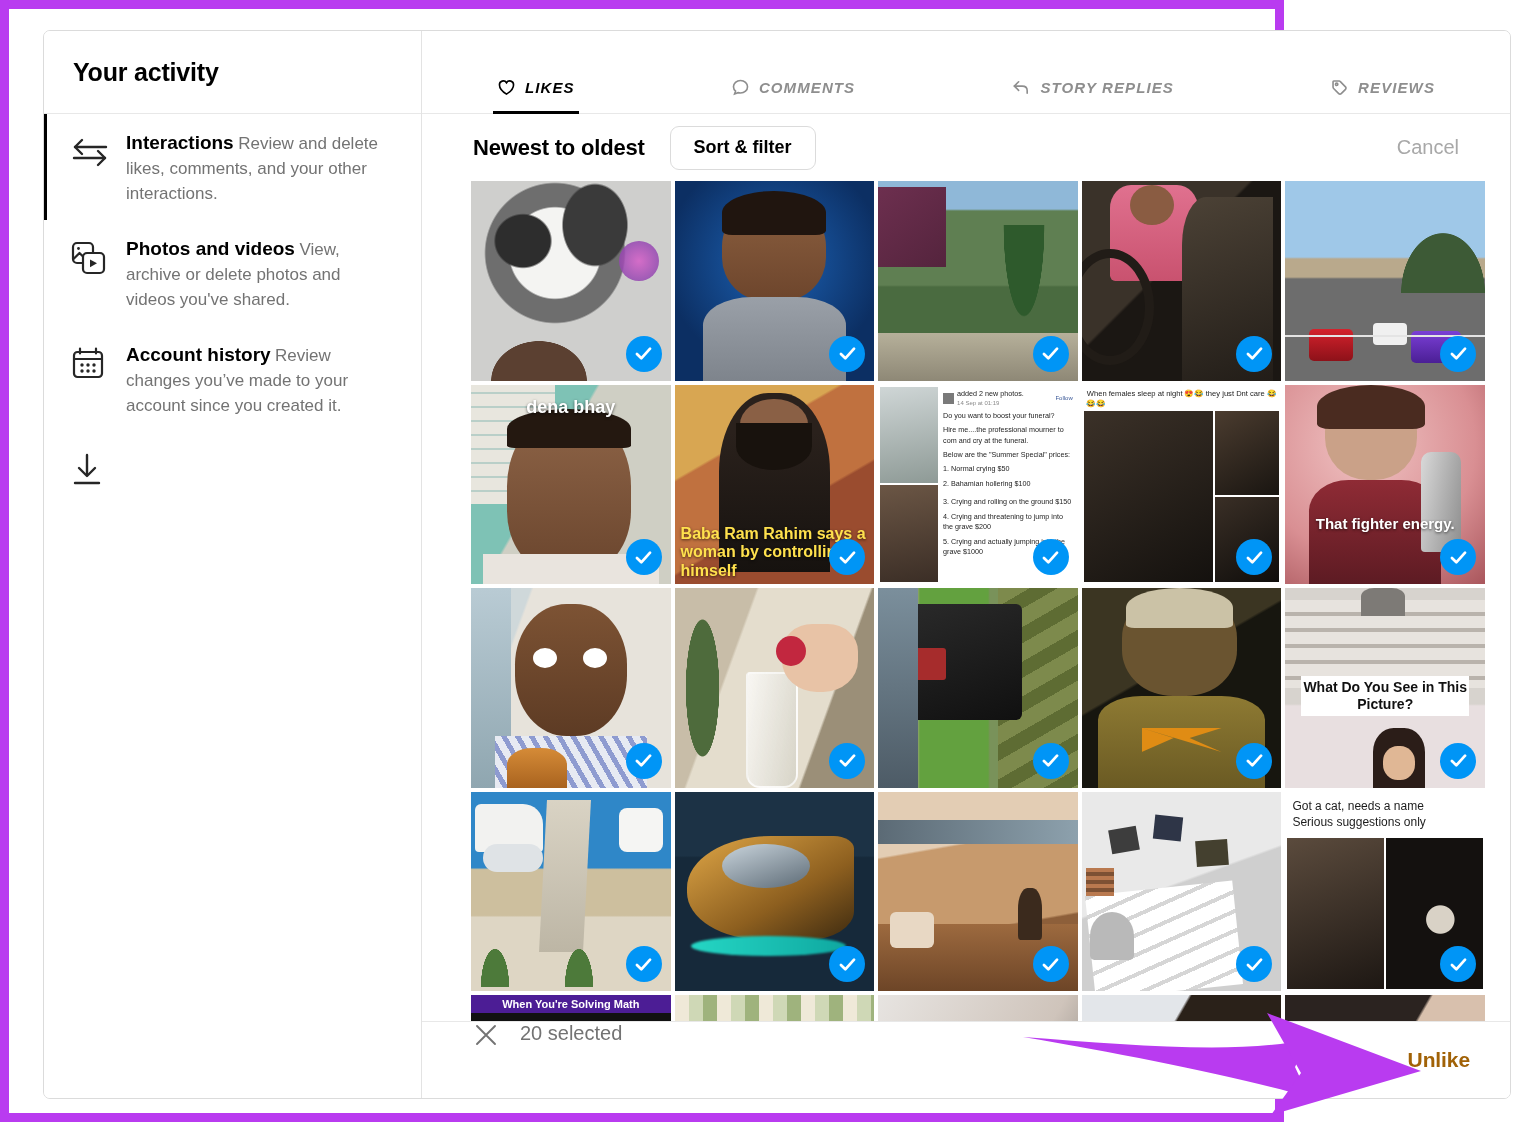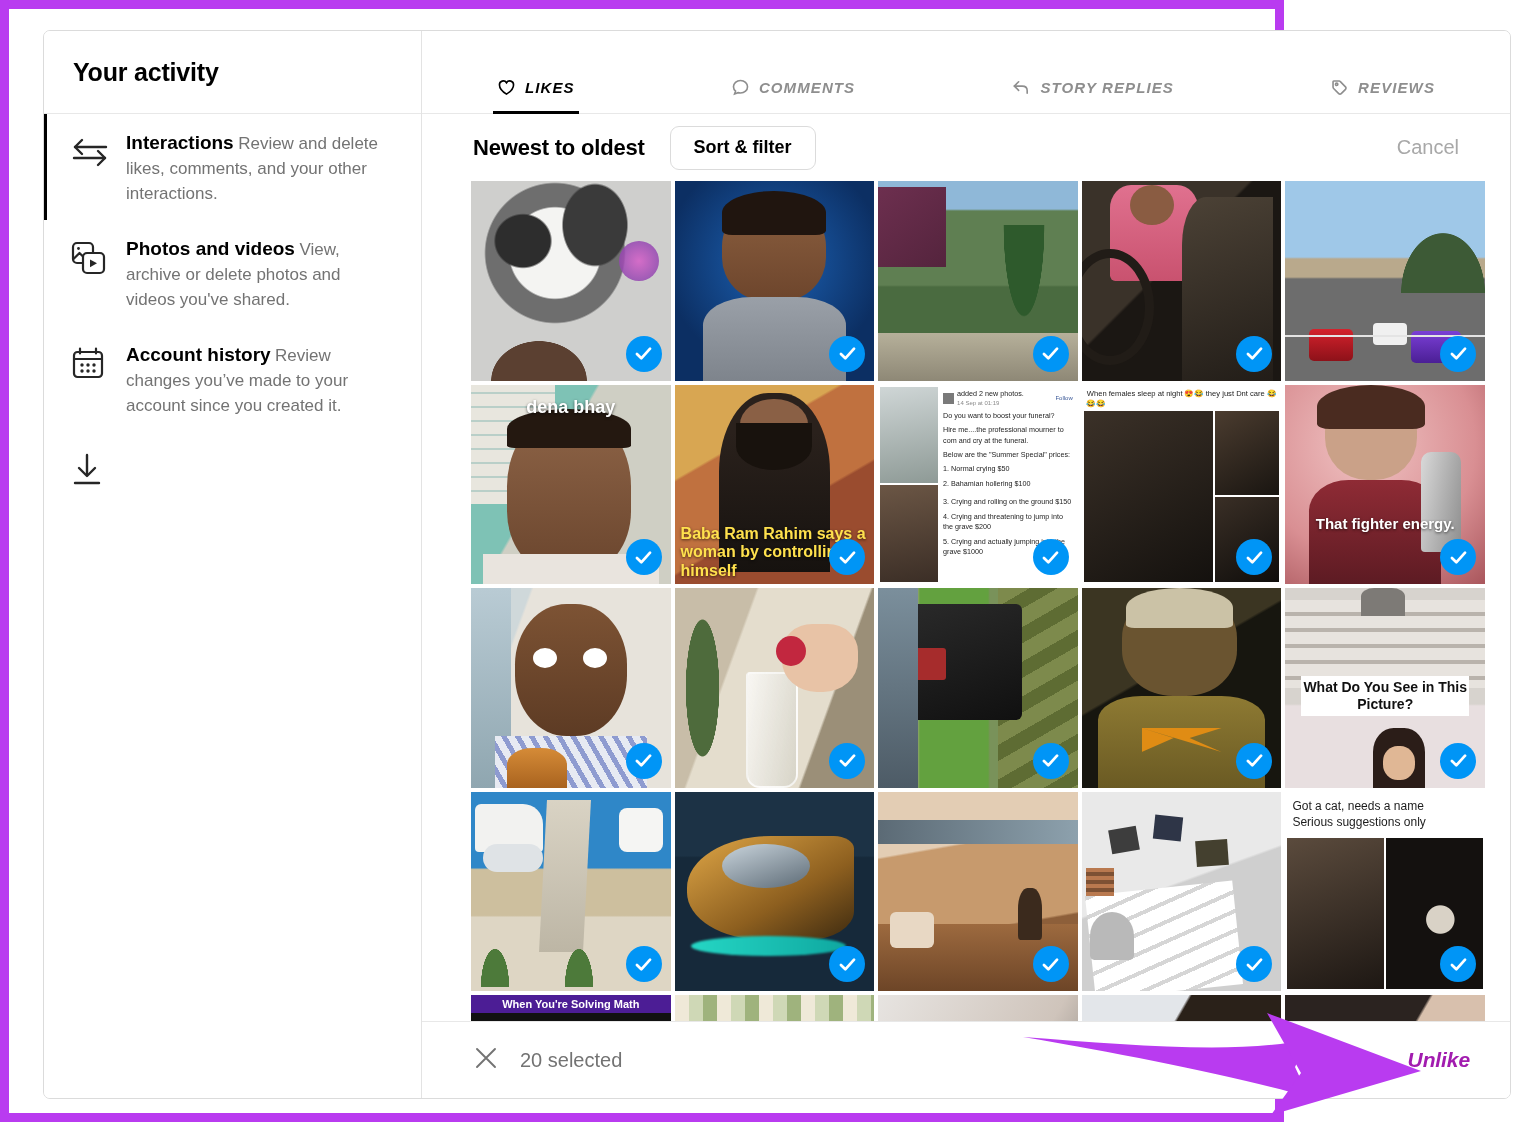--- a/index.html
+++ b/index.html
@@ -209,42 +209,40 @@
     color: #fff;
     font-weight: bold;
     text-shadow: 0 1px 3px rgba(0,0,0,.65);
     line-height: 1.15;
   }
   
   #bottombar {
     height: 77px;
     border-top: 1px solid #e8e8e8;
     display: flex;
-    align-items: center;
     padding: 0 40px 0 51px;
     background: #fff;
     position: relative;
     z-index: 10;
   }
   #selected-count {
     font-size: 20px;
     color: #737373;
     margin-left: 21px;
   }
   #unlike {
     margin-left: auto;
     background: none;
     border: none;
     font-family: "Liberation Sans", sans-serif;
     font-size: 21px;
     font-weight: bold;
-    color: #a21caf;
+    color: #a16207;
     cursor: pointer;
     letter-spacing: -0.1px;
-    font-style: italic;
   }
   #arrow { position: absolute; left: 1000px; top: 1002px; z-index: 40; pointer-events: none; }
   .blk-cap {
     position:absolute; left:0; right:0; bottom:0;
     background:#111; color:#fff; font-weight:bold;
     font-size:11px; text-align:center; padding:3px 0;
   }
 </style>
 </head>
 <body>

